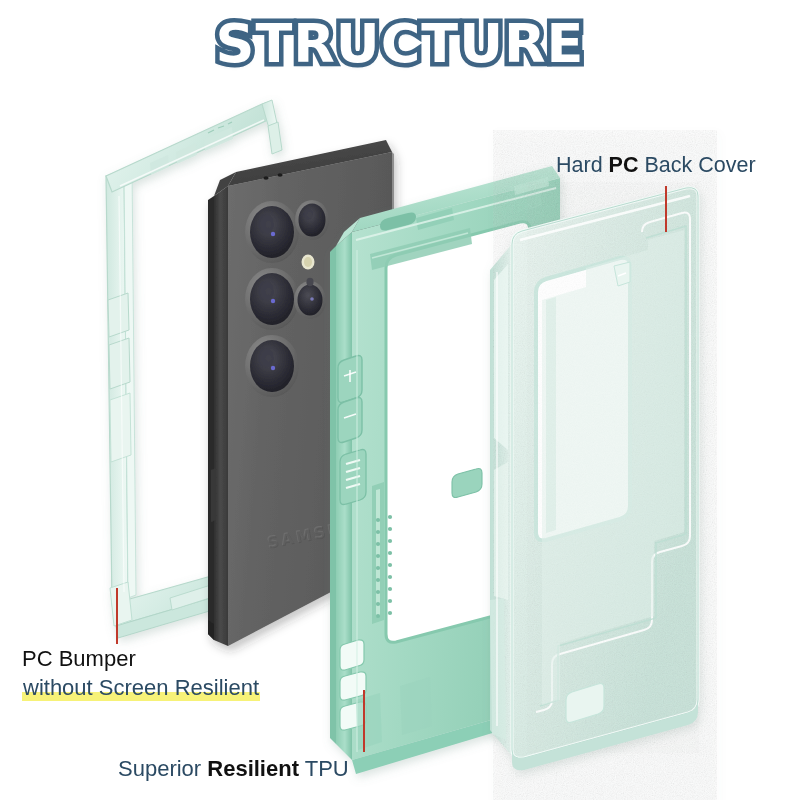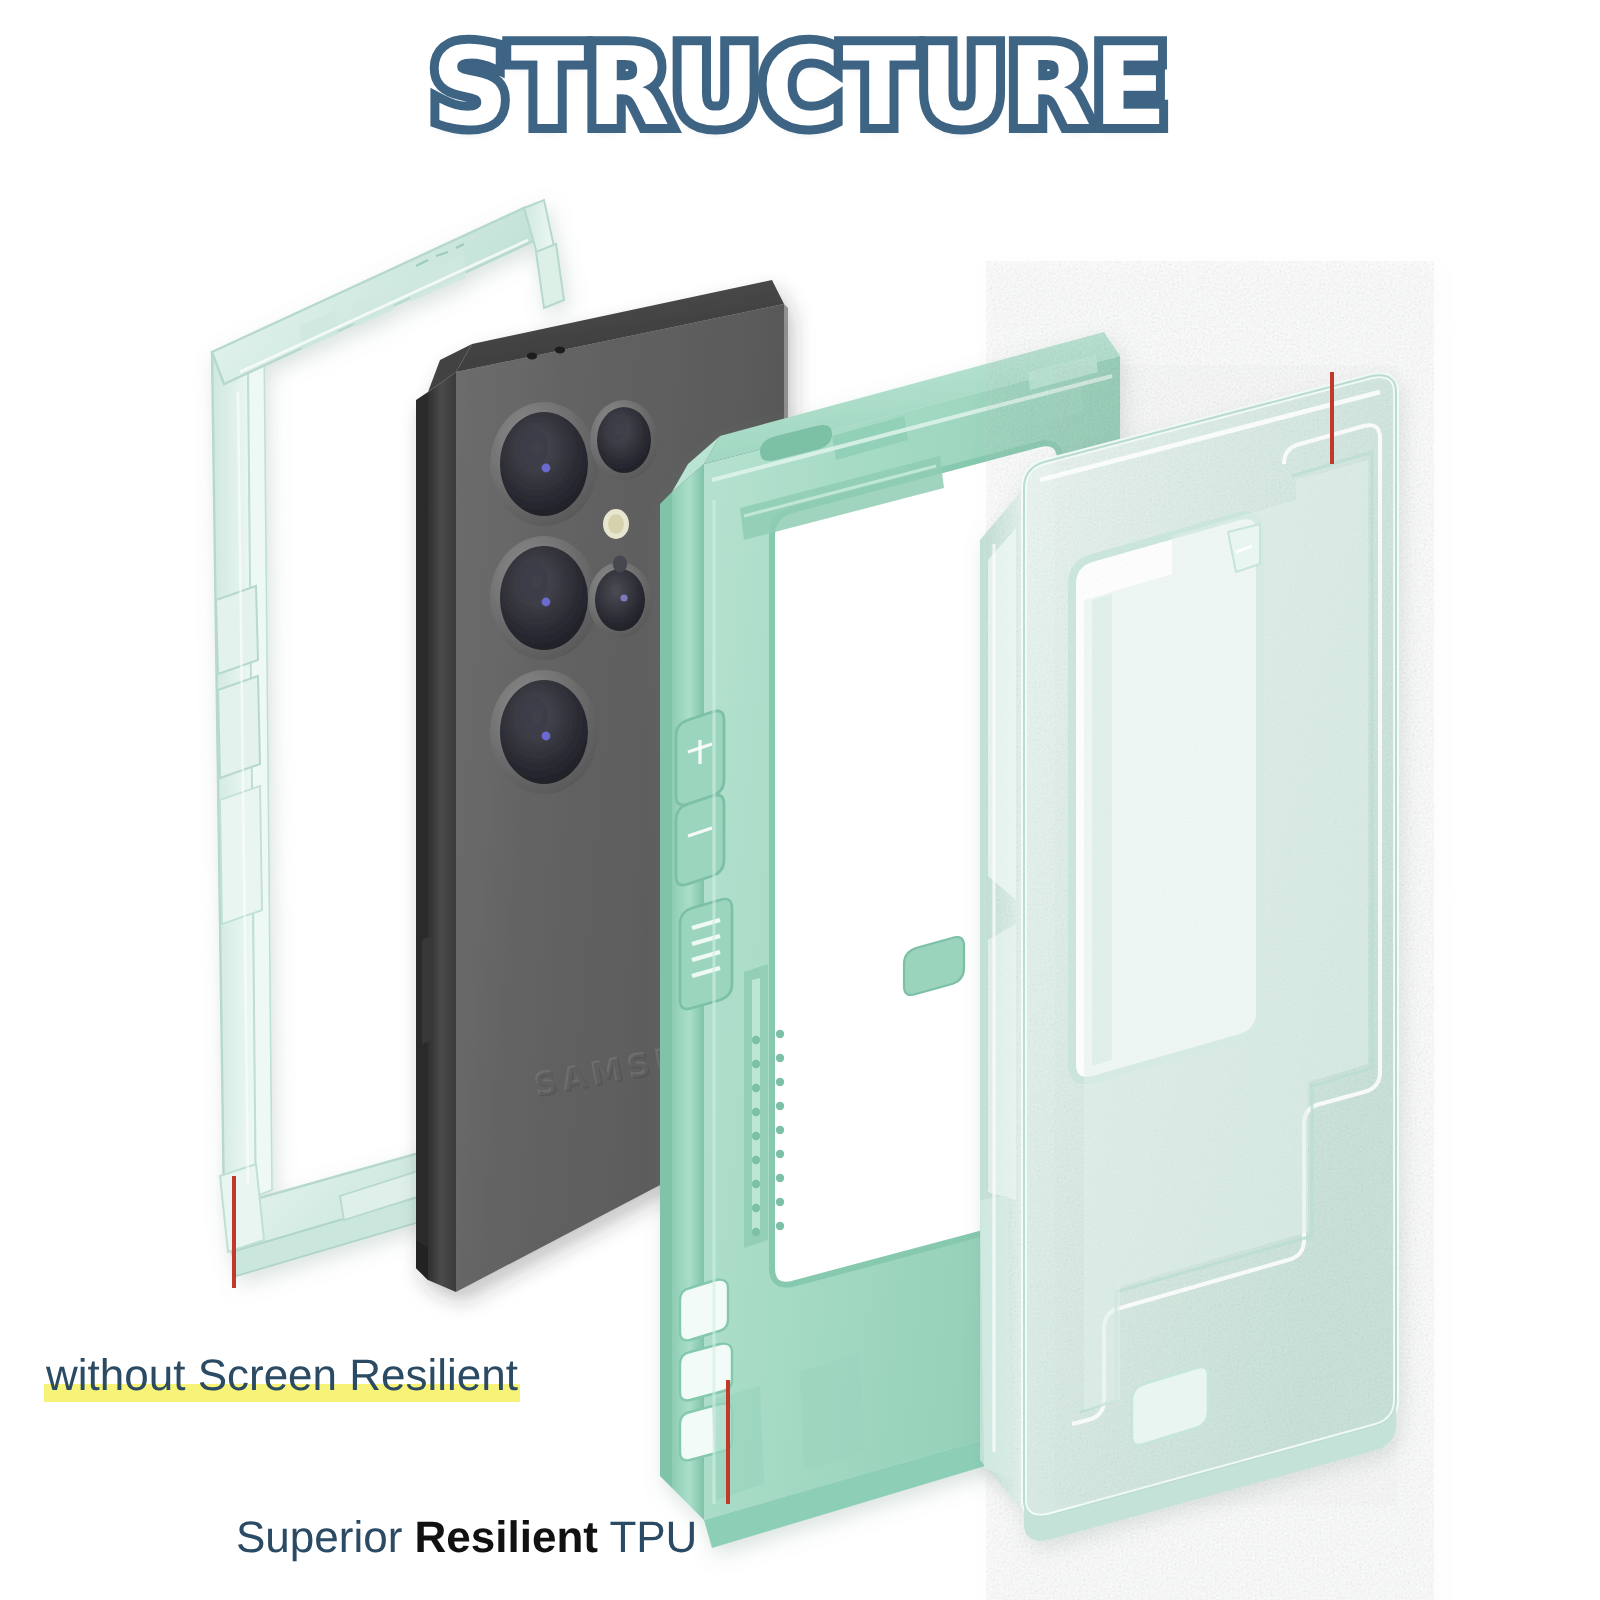--- a/index.html
+++ b/index.html
@@ -350,21 +350,27 @@
       <path d="M520,240 L690,196" stroke="#ffffff" stroke-width="2.4" opacity=".85"></path>
     </g>
 
     <g stroke="#c0392b" stroke-width="2">
       <line x1="666" y1="186" x2="666" y2="232"></line>
       <line x1="117" y1="588" x2="117" y2="644"></line>
       <line x1="364" y1="690" x2="364" y2="752"></line>
     </g>
   </svg>
 
-
+  <div class="label" id="lbl-back">
+    <span class="blu">Hard </span><span class="b">PC</span><span class="blu"> Back Cover</span>
+  </div>
+
+  <div class="label" id="lbl-bumper1">
+    <span class="blk">PC Bumper</span>
+  </div>
   <div class="label" id="lbl-bumper2">
     <span class="hl blu">without Screen Resilient</span>
   </div>
 
   <div class="label" id="lbl-tpu">
     <span class="blu">Superior </span><span class="b">Resilient</span><span class="blu"> TPU</span>
   </div>
 
 </div>
 

